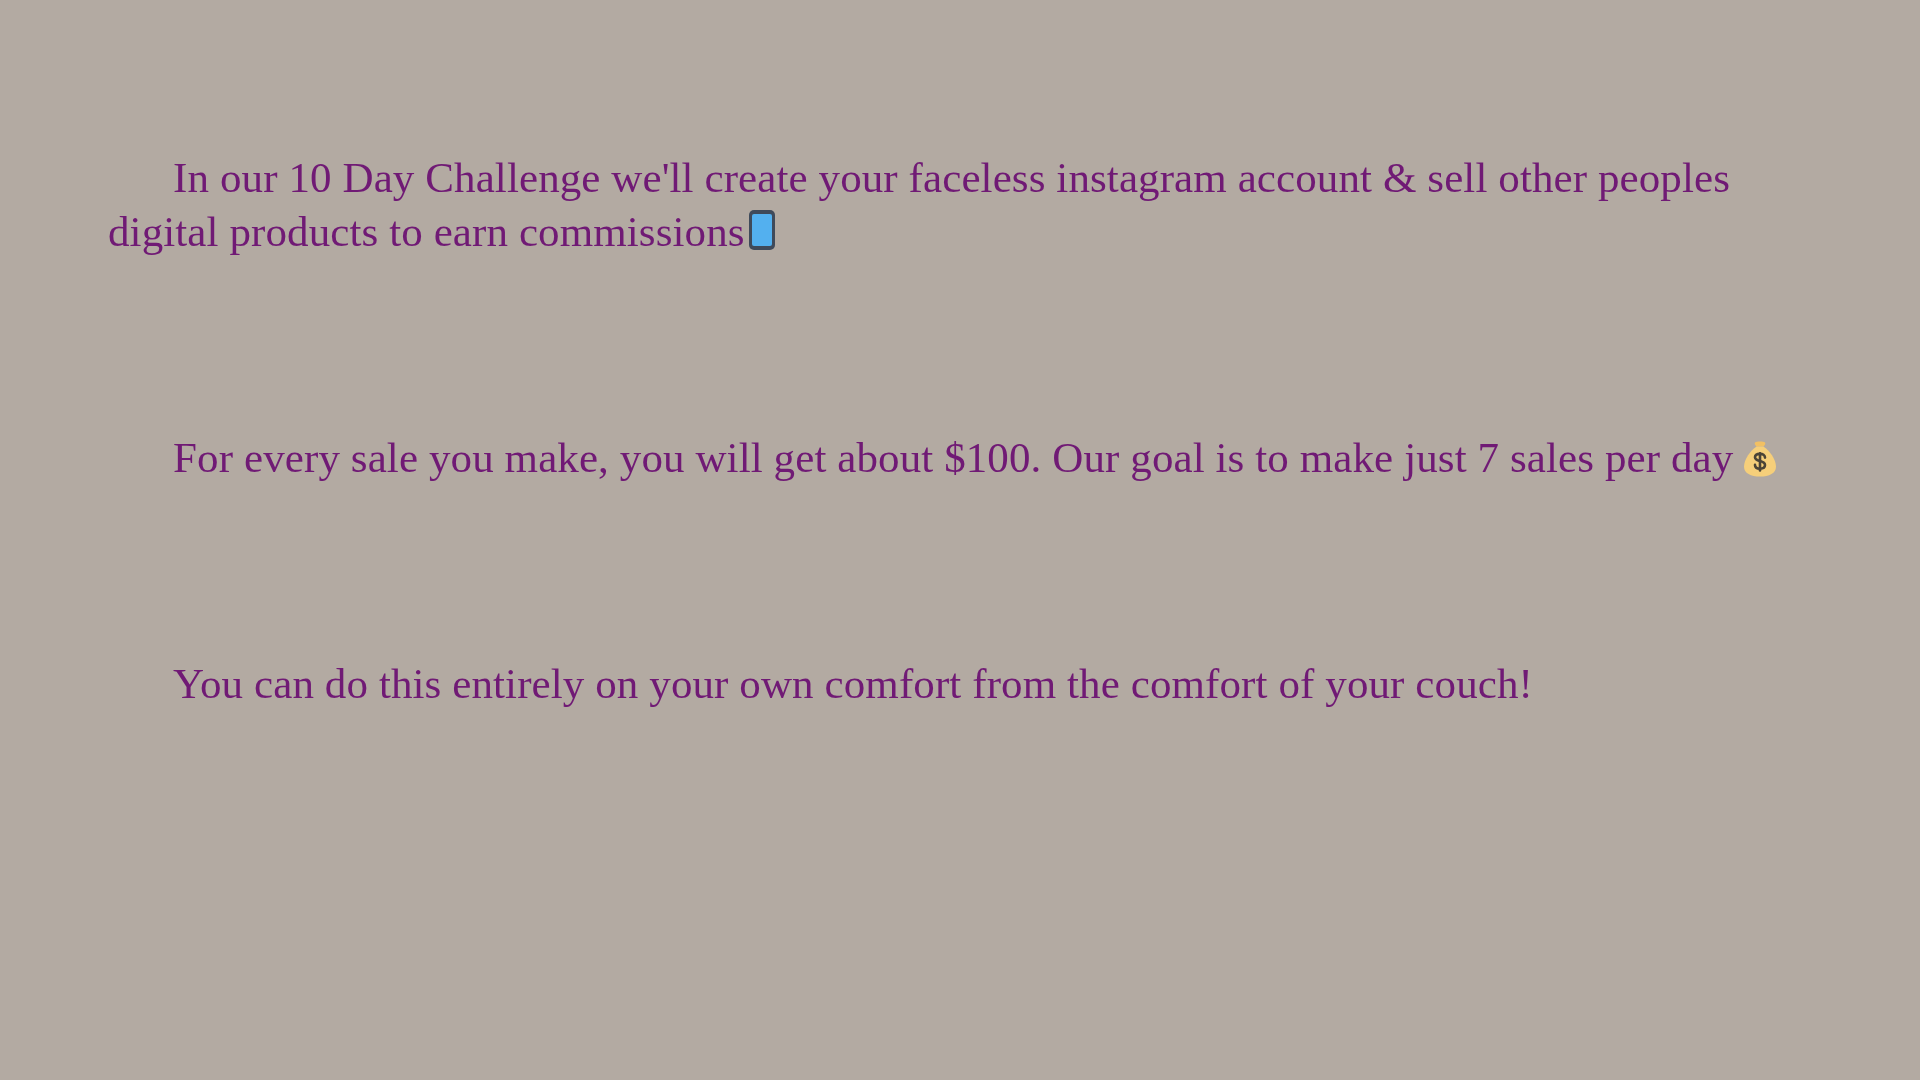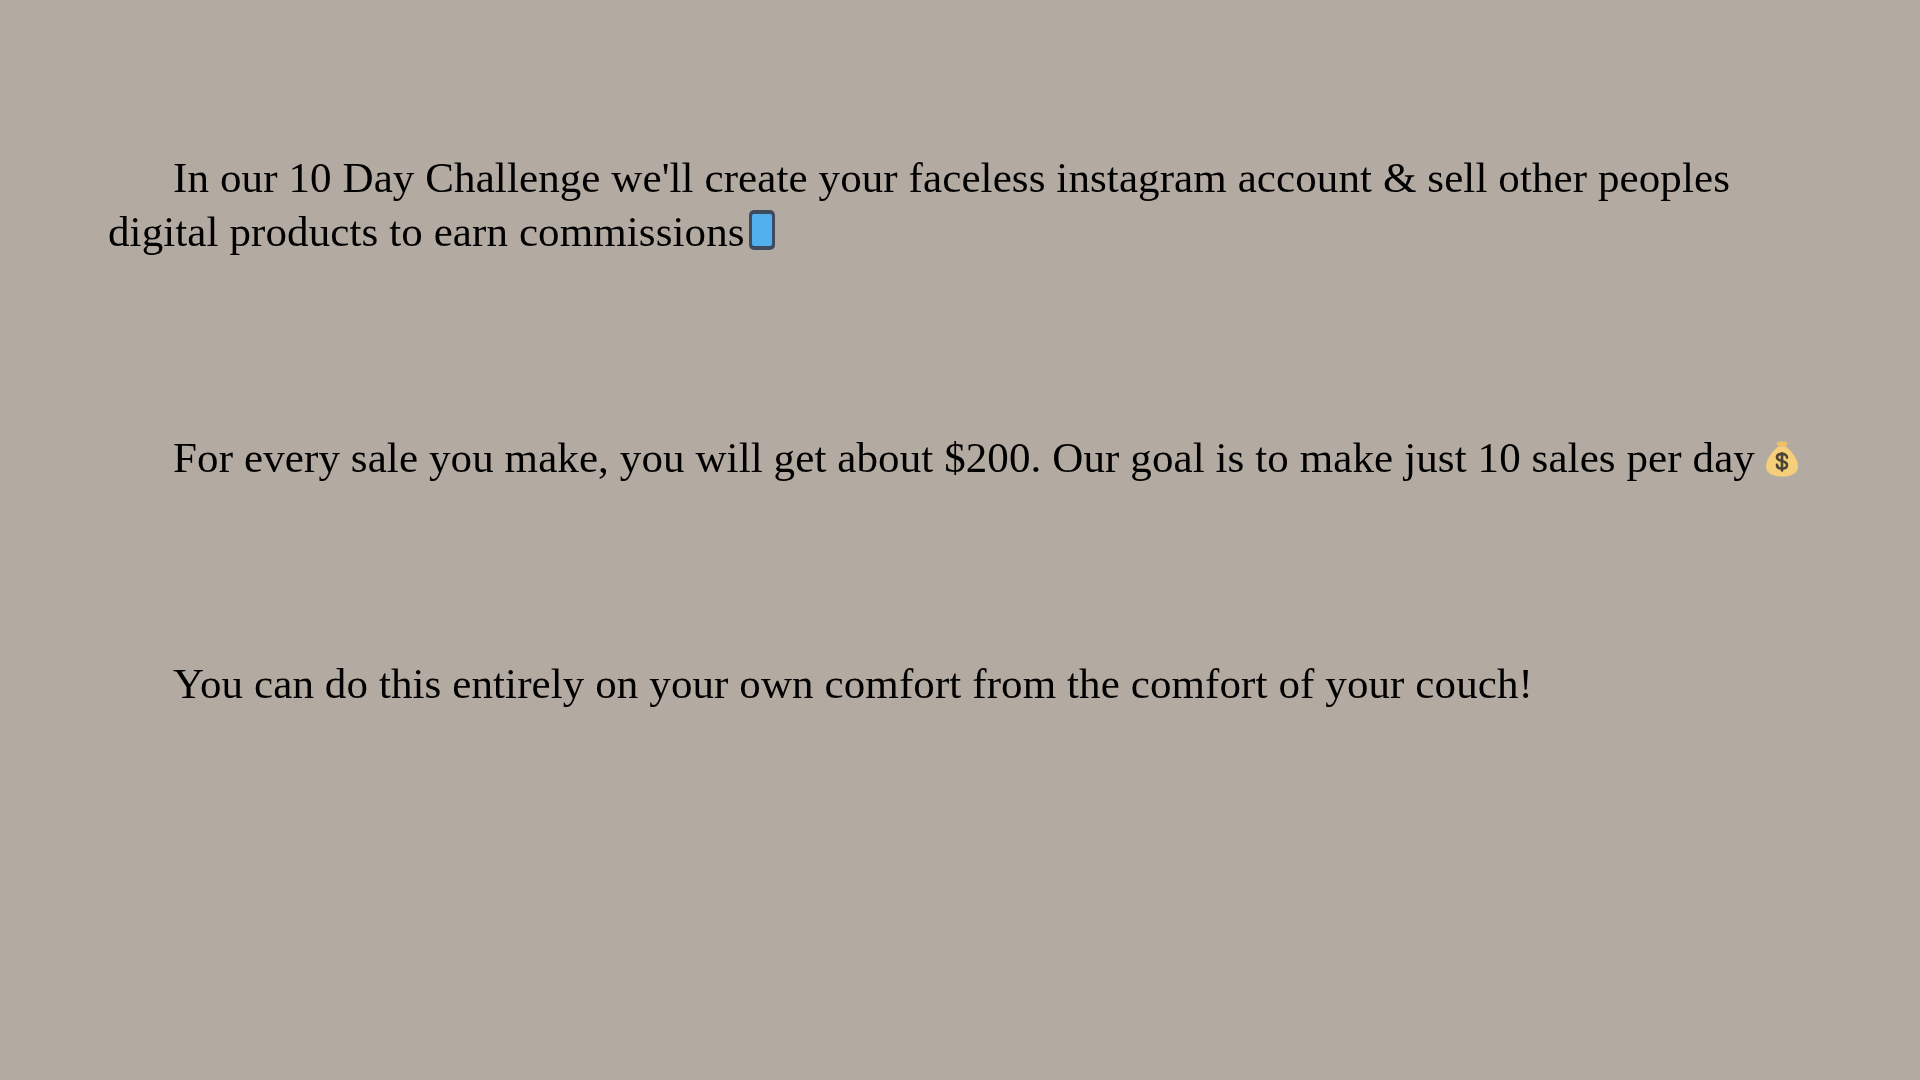--- a/index.html
+++ b/index.html
@@ -40,21 +40,21 @@
     letter-spacing: -0.1px;
     margin: 0 0 60px 0;
     white-space: pre-wrap;
   }
 
   .para {
     font-family: "Liberation Serif", "DejaVu Serif", serif;
     font-weight: normal;
     font-size: 43px;
     line-height: 1.27;
-    color: #000000;
+    color: #701a75;
     margin: 0 0 62px 0;
     letter-spacing: 0.1px;
     max-width: 1700px;
     white-space: pre-wrap;
   }
   .para:last-child { margin-bottom: 0; }
 
   .para .txt { }
 
   
@@ -96,21 +96,21 @@
 <div class="slide">
   <div class="content">
 
 
     <p class="para">
       <span class="txt">In our 10 Day Challenge we'll create your faceless instagram account &amp; sell other peoples digital products to earn commissions</span><span class="emoji emoji-phone"><i></i></span>
     </p>
 
 
     <p class="para">
-      <span class="txt">For every sale you make, you will get about $200. Our goal is to make just 10 sales per day</span><span class="emoji emoji-moneybag"><svg viewBox="0 0 42 40" width="42" height="40" aria-hidden="true">
+      <span class="txt">For every sale you make, you will get about $100. Our goal is to make just 7 sales per day</span><span class="emoji emoji-moneybag"><svg viewBox="0 0 42 40" width="42" height="40" aria-hidden="true">
               <path d="M16 3.5 C17.5 2.2 24.5 2.2 26 3.5 C27 4.4 25.6 6.4 24.6 7.6 L17.4 7.6 C16.4 6.4 15 4.4 16 3.5 Z" fill="#f2c063"></path>
               <path d="M17.6 7.6 L24.4 7.6 C30.5 11.6 37 20.5 37 27.8 C37 34.2 30.2 37.6 21 37.6 C11.8 37.6 5 34.2 5 27.8 C5 20.5 11.5 11.6 17.6 7.6 Z" fill="#f6cf7a"></path>
               <path d="M21 14.2 L21 31.4" stroke="#4b4437" stroke-width="2.6" stroke-linecap="round" fill="none"></path>
               <path d="M26 18.6 C26 16.1 23.8 14.9 21 14.9 C18.2 14.9 16 16.1 16 18.3 C16 20.6 18.4 21.4 21 22.1 C23.6 22.8 26 23.6 26 26 C26 28.3 23.8 29.6 21 29.6 C18.2 29.6 16 28.3 16 25.9" stroke="#4b4437" stroke-width="2.6" stroke-linecap="round" fill="none"></path>
             </svg></span>
     </p>
 
     <p class="para">
       <span class="txt">You can do this entirely on your own comfort from the comfort of your couch!</span>
     </p>

